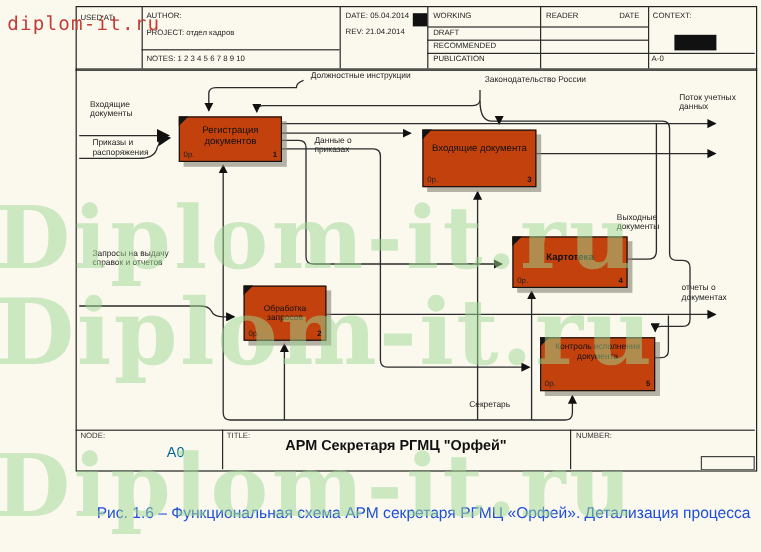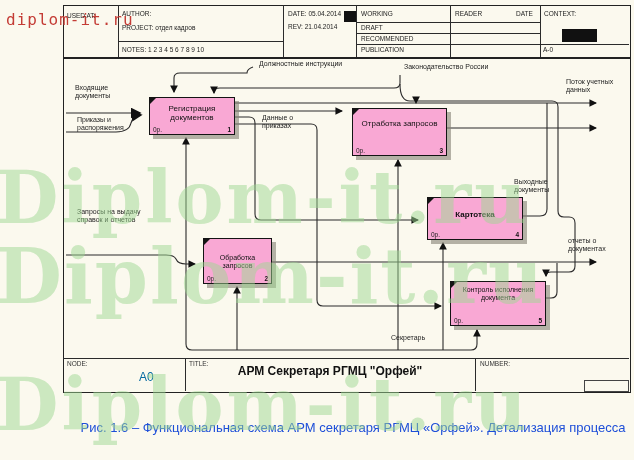--- a/index.html
+++ b/index.html
@@ -2,21 +2,21 @@
 <html><head>
 <meta charset="utf-8">
 <style>
   html,body{margin:0;padding:0;}
   body{width:634px;height:460px;font-family:"Liberation Sans",sans-serif;background:#fdfcf5;}
   #stage{position:relative;width:634px;height:460px;overflow:hidden;background:#fbf9ee;}
   .abs{position:absolute;}
   .line{position:absolute;background:#2b2b2b;}
   .cell-lbl{position:absolute;font-size:6.5px;color:#222;white-space:nowrap;}
   .lbl{position:absolute;font-size:7px;line-height:1.18;color:#1d1d1d;}
-  .box{position:absolute;background:#f9a8d4;border:1.6px solid #141414;
+  .box{position:absolute;background:#c2410c;border:1.6px solid #141414;
        box-shadow:4px 4px 0 0 rgba(135,132,120,0.62);}
   .box:before{content:"";position:absolute;left:-1px;top:-1px;width:0;height:0;
        border-top:8px solid #141414;border-right:8px solid transparent;}
   .box-title{position:absolute;left:2%;right:2%;top:16%;text-align:center;
        font-size:8px;line-height:1.15;color:#111;}
   .box-cost{position:absolute;left:3px;bottom:1px;font-size:6.5px;color:#222;}
   .box-num{position:absolute;right:3px;bottom:1px;font-size:6.5px;font-weight:bold;color:#111;}
   .wm-green{position:absolute;font-family:"DejaVu Serif",serif;font-weight:bold;
        color:rgba(158,216,146,0.50);white-space:nowrap;z-index:9;pointer-events:none;}
   .wm-red{position:absolute;font-family:"DejaVu Sans Mono",monospace;font-size:16px;
@@ -117,21 +117,21 @@
     <div class="box-title">Регистрация документов</div>
     <span class="box-cost">0р.</span>
     <span class="box-num">1</span>
   </div>
   <div class="box" style="left:203px;top:238px;width:67px;height:44px;z-index:5;">
     <div class="box-title" style="font-size:7px;top:34%;">Обработка запросов</div>
     <span class="box-cost">0р.</span>
     <span class="box-num">2</span>
   </div>
   <div class="box" style="left:352px;top:108px;width:93px;height:46px;z-index:5;">
-    <div class="box-title" style="top:22%;">Отработка запросов</div>
+    <div class="box-title" style="top:22%;">Входящие документа</div>
     <span class="box-cost">0р.</span>
     <span class="box-num">3</span>
   </div>
   <div class="box" style="left:427px;top:197px;width:94px;height:41px;z-index:5;">
     <div class="box-title" style="top:30%;font-weight:bold;">Картотека</div>
     <span class="box-cost">0р.</span>
     <span class="box-num">4</span>
   </div>
   <div class="box" style="left:450px;top:281px;width:94px;height:43px;z-index:5;">
     <div class="box-title" style="font-size:7px;top:10%;">Контроль исполнения документа</div>

